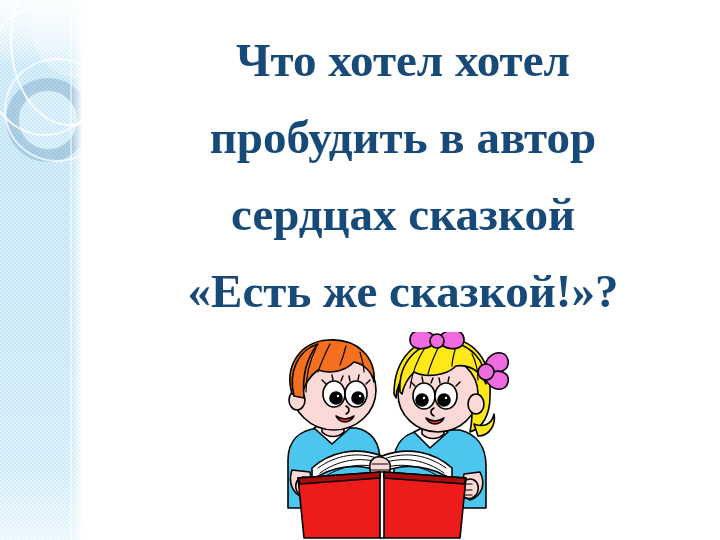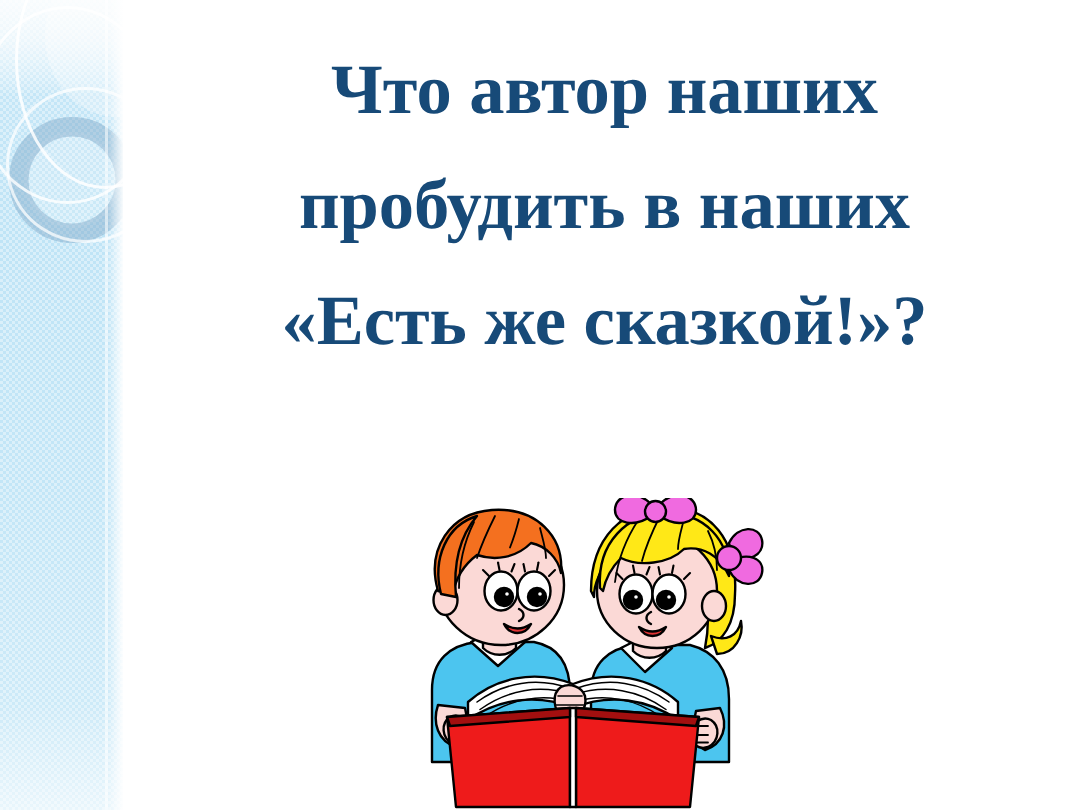--- a/index.html
+++ b/index.html
@@ -188,22 +188,23 @@
     <div class="ring-large-inner"></div>
     <div class="ring-large"></div>
     <div class="arc-a"></div>
     <div class="arc-b"></div>
     <div class="arc-c"></div>
     <div class="seam"></div>
     <div class="edge-fade"></div>
   </div>
 
   <div id="title-block">
-    <div class="title-line">Что автор наших</div>
-    <div class="title-line">пробудить в наших</div>
+    <div class="title-line">Что хотел хотел</div>
+    <div class="title-line">пробудить в автор</div>
+    <div class="title-line">сердцах сказкой</div>
     <div class="title-line">«Есть же сказкой!»?</div>
   </div>
 
   <div id="illustration">
     <svg viewBox="0 0 268 208" xmlns="http://www.w3.org/2000/svg">
       <g stroke="#000000" stroke-width="1.6" stroke-linejoin="round" stroke-linecap="round">
 
         <path d="M40 128 C40 108, 52 98, 70 96 L108 96 C124 99, 132 110, 132 130
                  L132 176 L40 176 Z" fill="#4cc5ef"></path>
 

